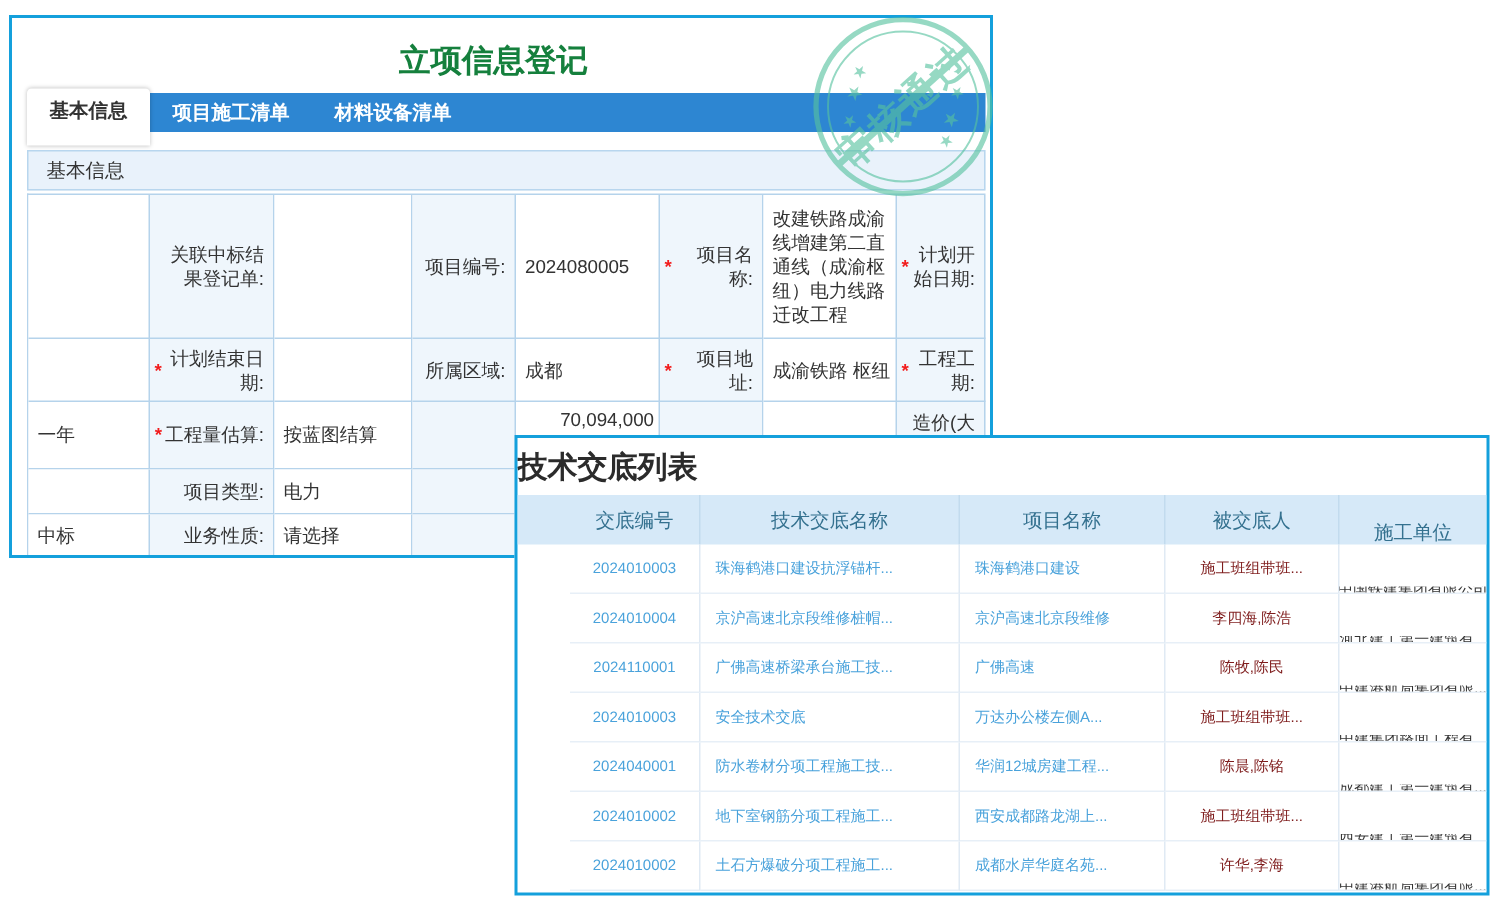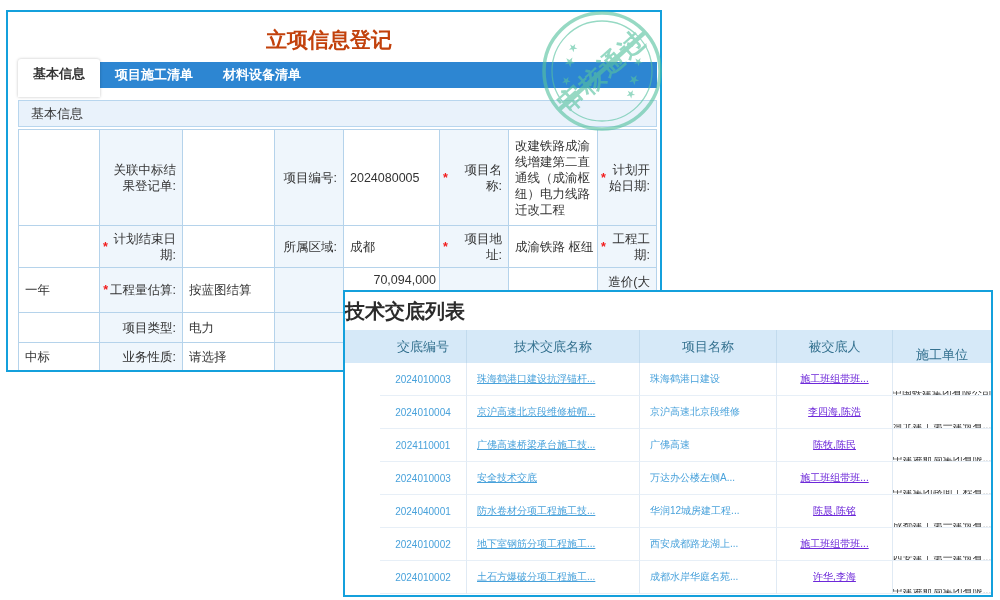--- a/index.html
+++ b/index.html
@@ -3,21 +3,21 @@
 <meta charset="utf-8">
 <style>
   html,body{margin:0;padding:0;background:#fff;}
   body{width:1000px;height:600px;position:relative;overflow:hidden;
        font-family:"Liberation Sans","DejaVu Sans",sans-serif;color:#333;}
 
   
   .panel{position:absolute;background:#fff;border:2px solid #14a0dc;box-sizing:border-box;}
   #reg-panel{left:6px;top:10px;width:656px;height:362px;z-index:1;overflow:hidden;}
   #reg-title{position:absolute;top:14px;left:0;right:10px;text-align:center;
-             font-size:21px;font-weight:bold;color:#c2410c;}
+             font-size:21px;font-weight:bold;color:#15803d;}
   #tabbar{position:absolute;top:50px;left:10px;right:3px;height:26px;
           background:#2d86d2;display:flex;align-items:flex-start;}
   .tab{height:26px;display:flex;align-items:center;padding:0 15px;
        font-size:13px;font-weight:bold;color:#fff;cursor:pointer;}
   .tab.active{background:#fff;color:#333;margin-top:-3px;height:38px;
               border-radius:3px 3px 0 0;box-shadow:0 0 3px rgba(0,0,0,.25);
               align-items:center;padding-top:0;}
   .tab.active span{margin-top:-8px;}
   #section-hdr{position:absolute;top:88px;left:10px;right:3px;height:27px;
                background:#e9f2fb;border:1px solid #b8d6ee;box-sizing:border-box;
@@ -48,23 +48,23 @@
   #disc-head .hcell{display:flex;align-items:center;justify-content:center;
                     font-size:13px;color:#34718f;border-right:1px solid #c2dbee;
                     box-sizing:border-box;overflow:hidden;}
   #disc-head .hcell:last-child{border-right:none;margin-top:16px;}
   .drow{height:33px;}
   .dcell{display:flex;align-items:center;font-size:10px;box-sizing:border-box;
          border-right:1px solid #e0eaf4;border-bottom:1px solid #e7eff7;
          white-space:nowrap;overflow:hidden;padding:0 4px;}
   .dcell:last-child{border-right:none;}
   .dcell.c0{justify-content:center;color:#49a2db;cursor:pointer;}
-  .dcell.c1{justify-content:flex-start;padding-left:10px;color:#49a2db;cursor:pointer;text-decoration:underline;}
+  .dcell.c1{justify-content:flex-start;padding-left:10px;color:#49a2db;cursor:pointer;}
   .dcell.c2{justify-content:flex-start;padding-left:10px;color:#49a2db;cursor:pointer;}
-  .dcell.c3{justify-content:center;color:#6d28d9;text-decoration:underline;}
+  .dcell.c3{justify-content:center;color:#7f1d1d;}
   .dcell.c4{justify-content:center;color:#333;margin-top:28px;}
 </style>
 </head>
 <body>
 
 <div class="panel" id="reg-panel">
   <div id="reg-title">立项信息登记</div>
 
   <div id="tabbar">
     <div class="tab active">

